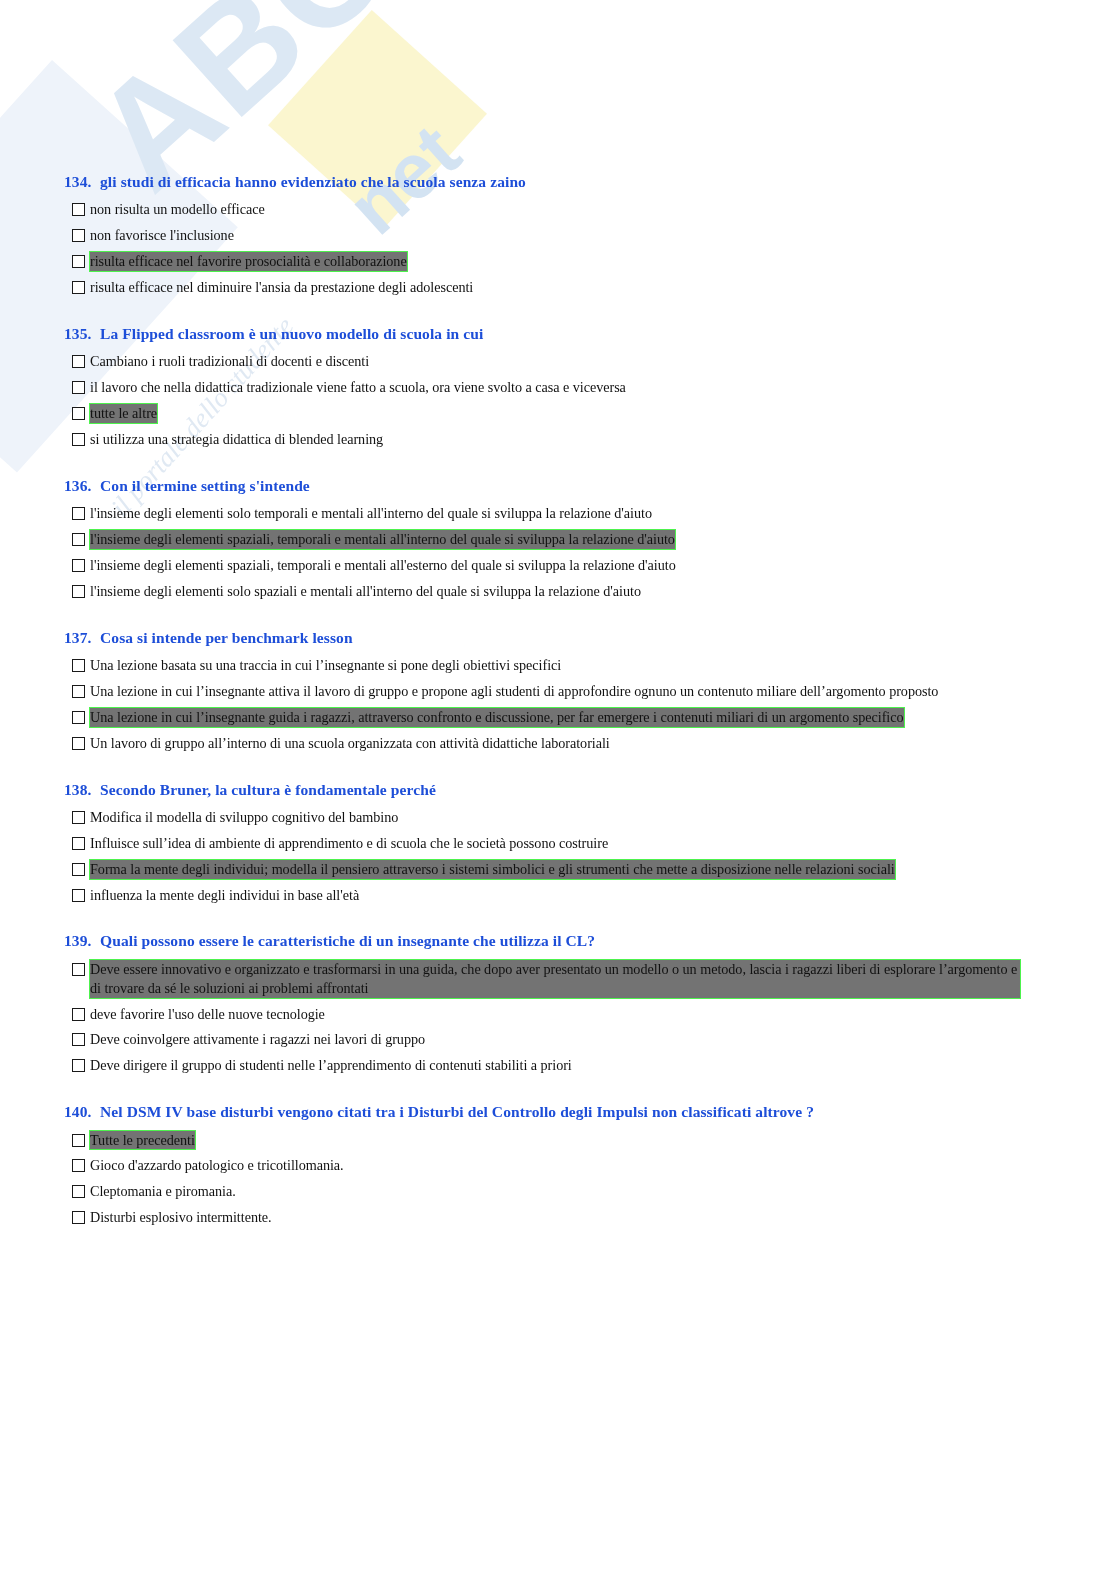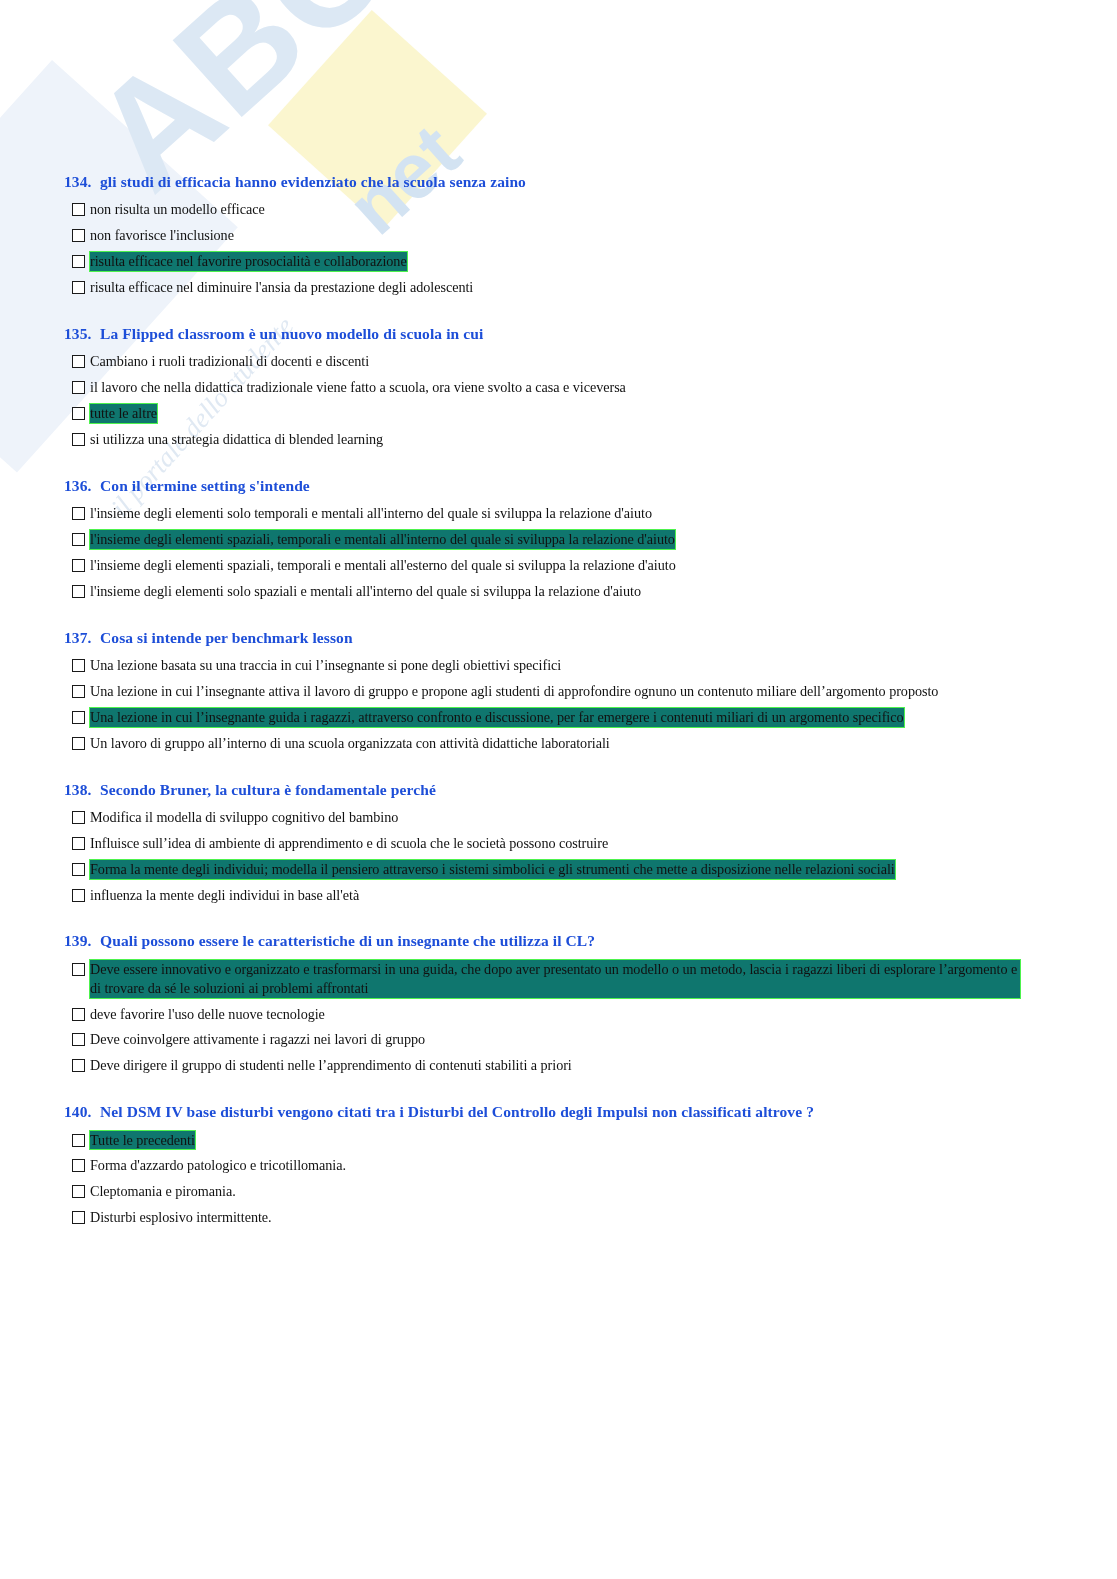--- a/index.html
+++ b/index.html
@@ -130,21 +130,21 @@
     box-sizing: content-box;
   }
   .opt-text {
     font-size: 14.2px;
     line-height: 1.33;
     color: #111;
     max-width: 930px;
     letter-spacing: -0.05px;
   }
   .opt-text.hl {
-    background: #0f766e;
+    background: #737373;
     box-shadow: 0 0 0 1px #4df24d;
   }
   .block-gap { height: 20px; }
 </style>
 </head>
 <body>
 
 <div class="page">
 
   <div class="watermark">
@@ -291,21 +291,21 @@
         </div>
         <div class="question-block">
           <div class="q-title"><span class="q-num">140.</span><span>Nel DSM IV base disturbi vengono citati tra i Disturbi del Controllo degli Impulsi non classificati altrove ?</span></div>
           <ul class="options">
             <li class="option">
               <span class="checkbox"></span>
               <span class="opt-text hl">Tutte le precedenti</span>
             </li>
             <li class="option">
               <span class="checkbox"></span>
-              <span class="opt-text">Forma d'azzardo patologico e tricotillomania.</span>
+              <span class="opt-text">Gioco d'azzardo patologico e tricotillomania.</span>
             </li>
             <li class="option">
               <span class="checkbox"></span>
               <span class="opt-text">Cleptomania e piromania.</span>
             </li>
             <li class="option">
               <span class="checkbox"></span>
               <span class="opt-text">Disturbi esplosivo intermittente.</span>
             </li>
           </ul>

